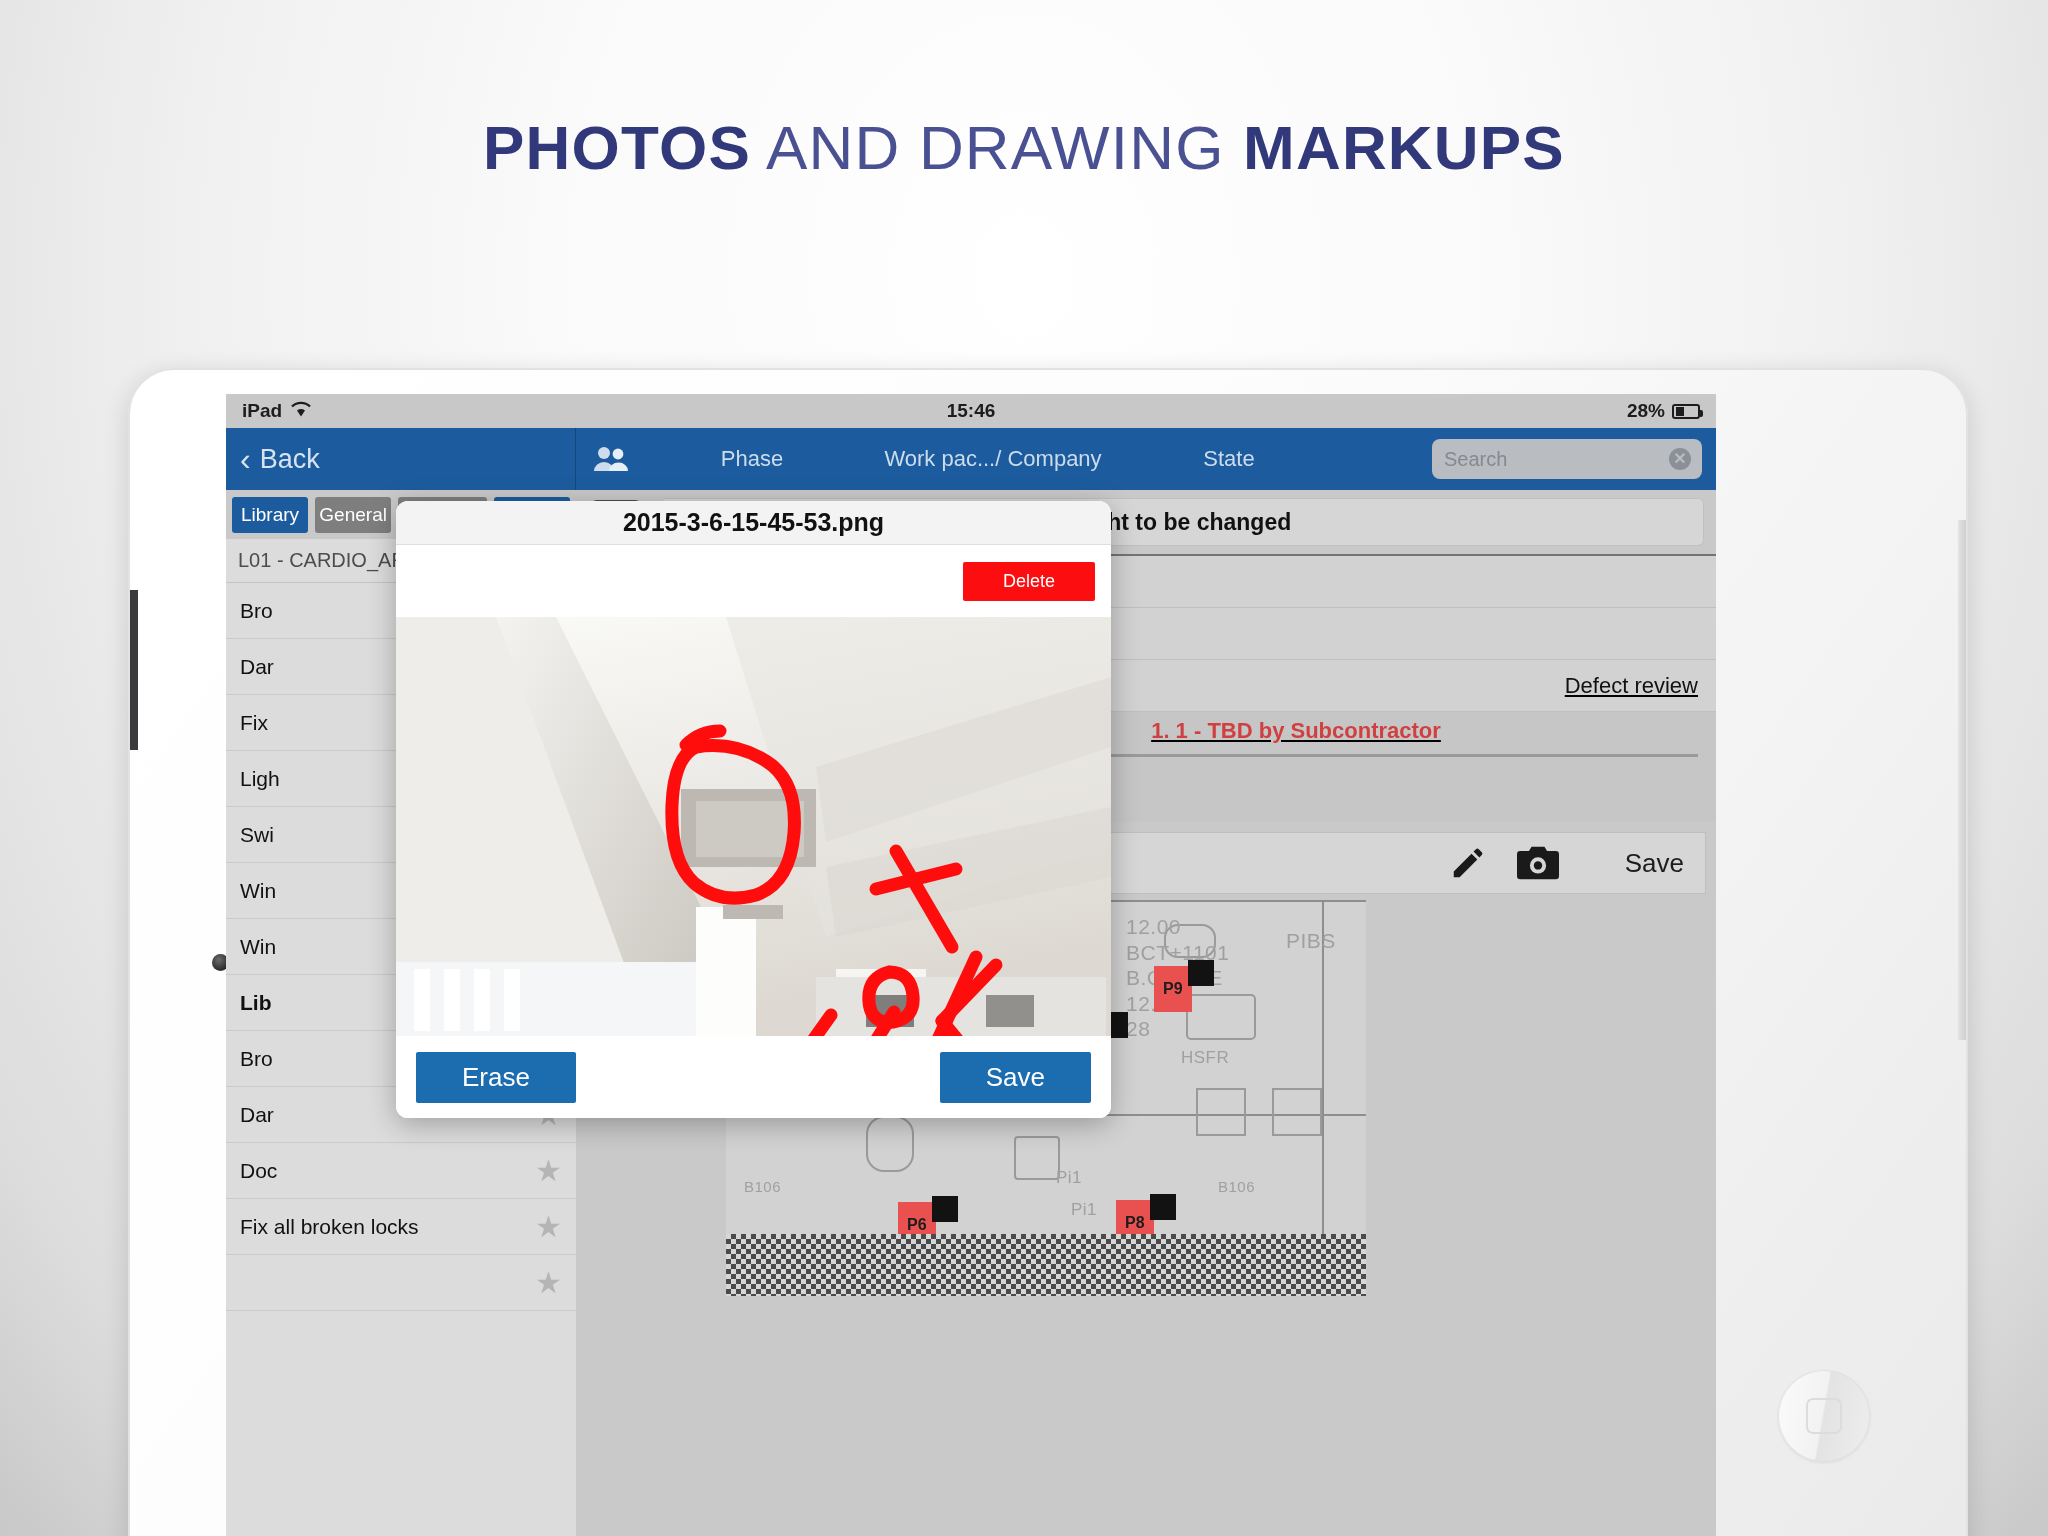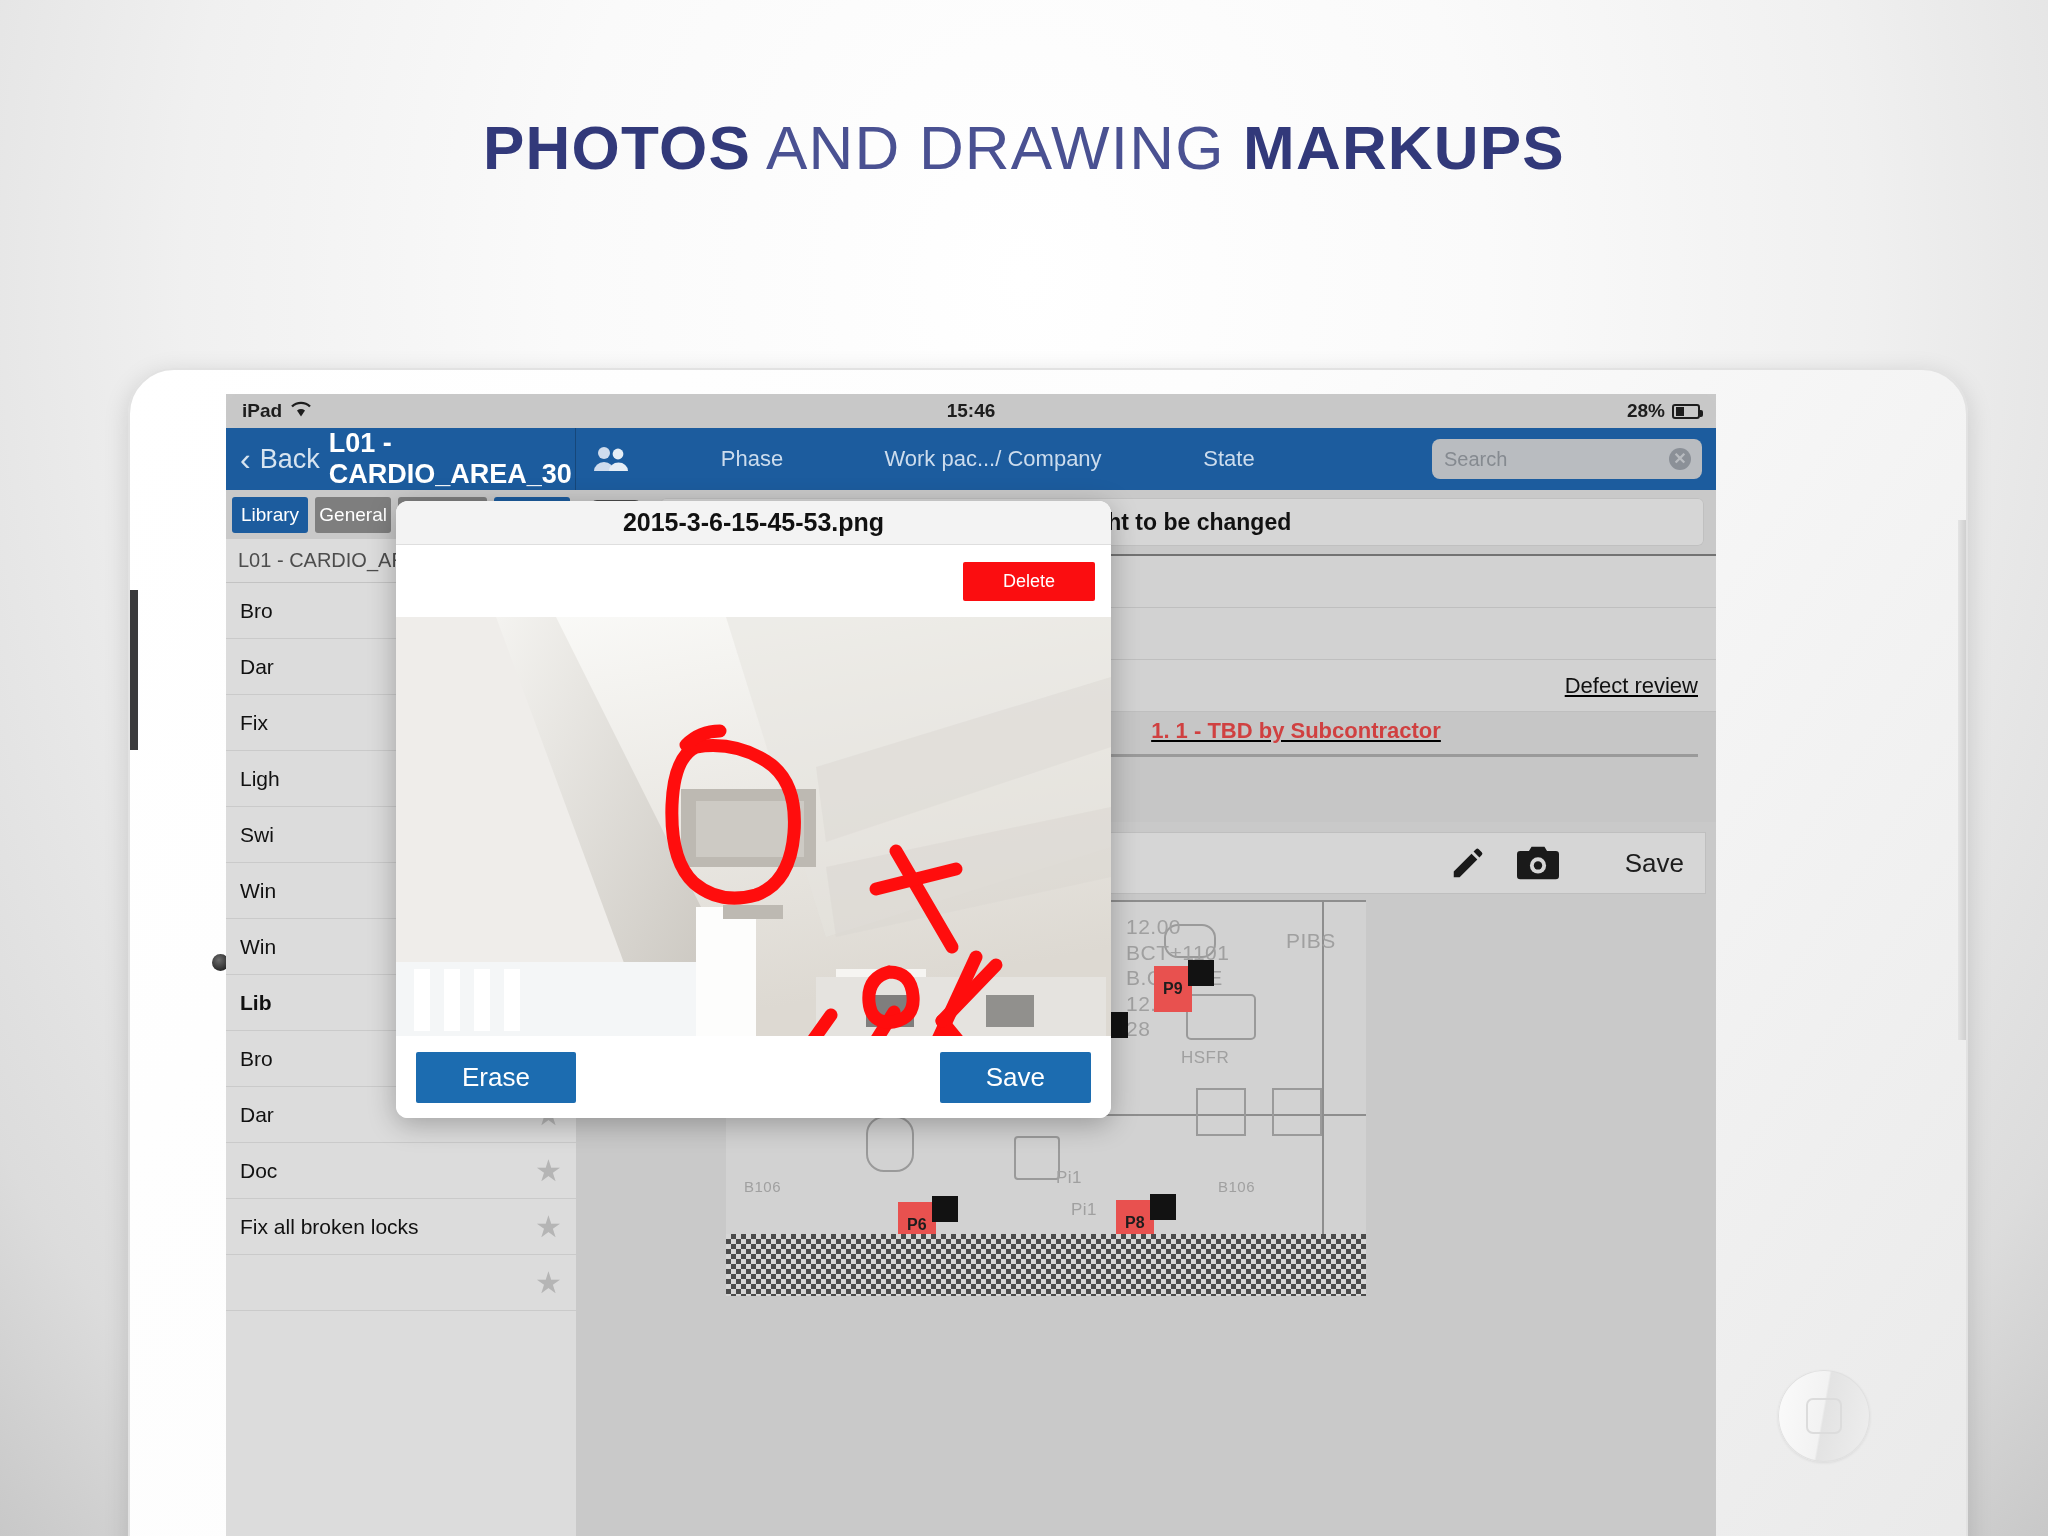--- a/index.html
+++ b/index.html
@@ -319,21 +319,20 @@
         <span class="battery">
             <span class="lvl"></span>
           </span>
       </div>
     </div>
 
     <div class="navbar">
       <div class="nav-left">
         <span class="chev-back">‹</span>
         <span class="nav-back">Back</span>
-        <span class="nav-title">L01 - CARDIO_AREA_30</span>
       </div>
       <div class="nav-right">
         <span class="people-ic">
           <svg width="40" height="30" viewBox="0 0 40 30">
             <circle cx="12" cy="9" r="6" fill="#cfdced"></circle>
             <path d="M2 27 a10 9 0 0 1 20 0 Z" fill="#cfdced"></path>
             <circle cx="26" cy="10" r="5.4" fill="#e6eef6"></circle>
             <path d="M17 27 a9.5 8.5 0 0 1 19 0 Z" fill="#e6eef6"></path>
           </svg>
         </span>

